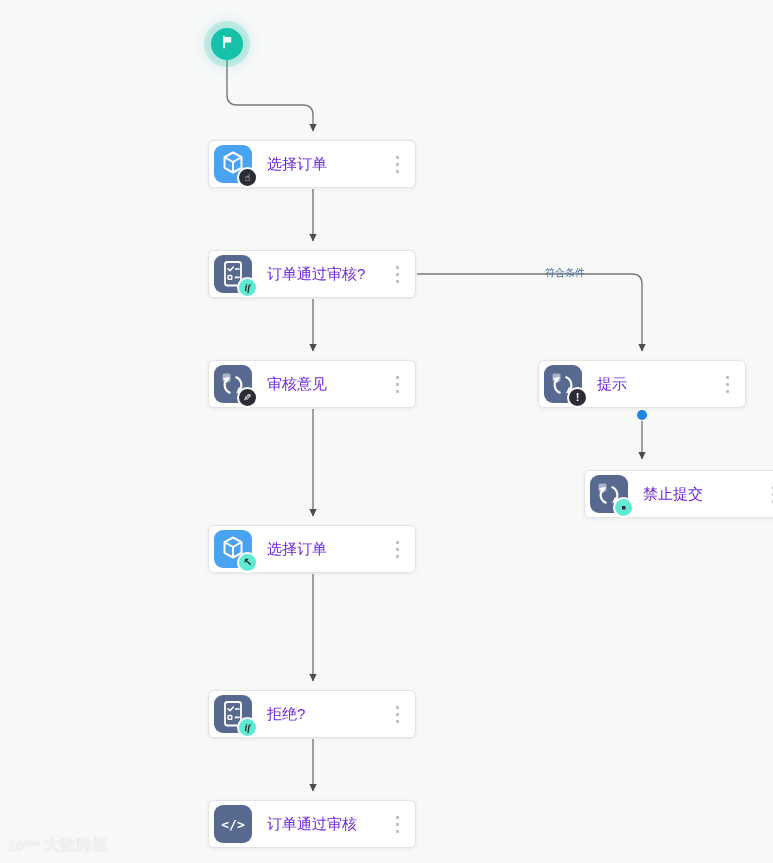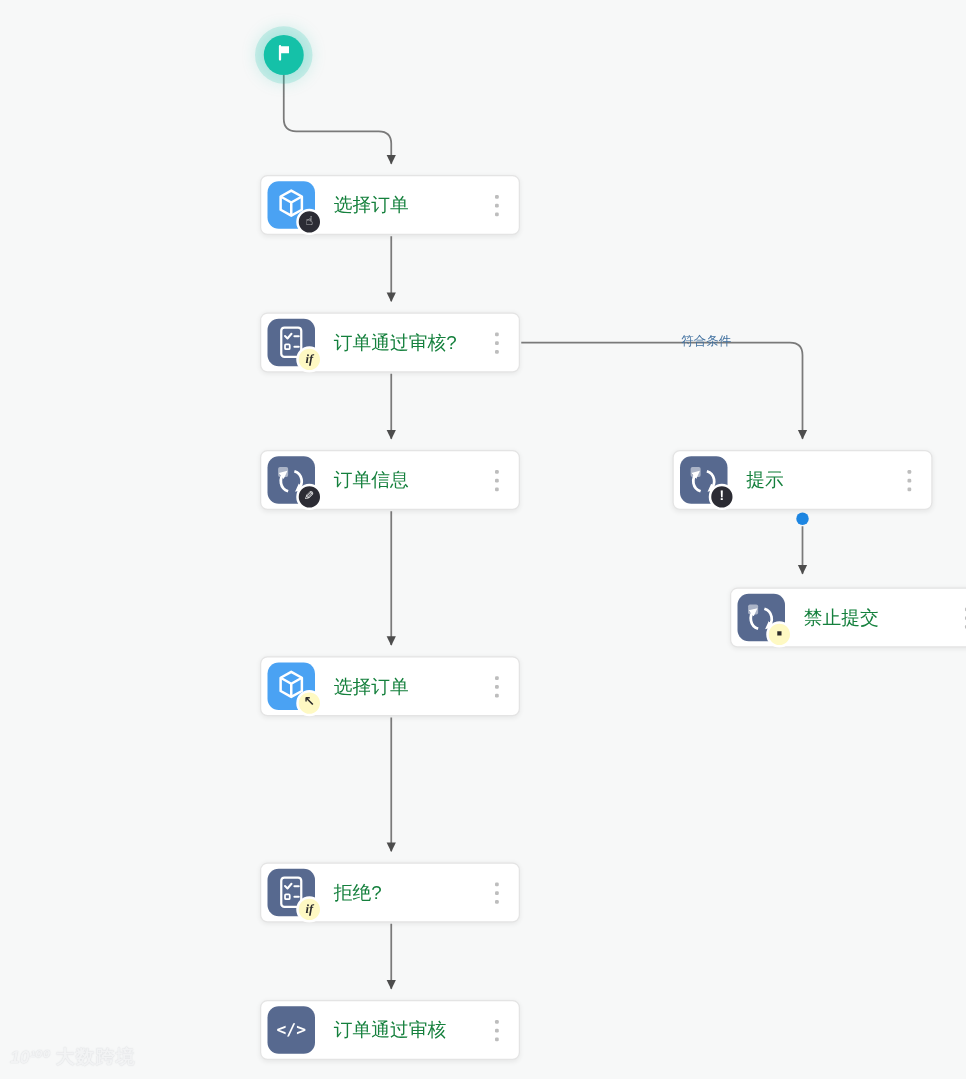--- a/index.html
+++ b/index.html
@@ -46,29 +46,29 @@
     color:#ffffff;font-family:"DejaVu Sans Mono","Liberation Mono",monospace;
     font-size:13px;font-weight:bold;letter-spacing:0px;
   }
 
   .badge{
     position:absolute;right:-6px;bottom:-5px;width:17px;height:17px;border-radius:50%;
     border:2px solid #ffffff;display:flex;align-items:center;justify-content:center;
     box-sizing:content-box;line-height:1;
   }
   .badge.dark{background:#2c2c34;color:#ffffff;}
-  .badge.light{background:#fef9c3;color:#2b2b2b;}
+  .badge.light{background:#5eead4;color:#2b2b2b;}
   .badge .b-if{font-size:10px;font-weight:bold;font-style:italic;font-family:"Liberation Serif",serif;}
   .badge .b-hand{font-size:10px;}
   .badge .b-pencil{font-size:10px;transform:scaleX(-1);}
   .badge .b-alert{font-size:11px;font-weight:bold;}
   .badge .b-stop{font-size:7px;}
   .badge .b-arrow{font-size:11px;font-weight:bold;}
 
-  .label{margin-left:15px;font-size:15px;color:#15803d;white-space:nowrap;}
+  .label{margin-left:15px;font-size:15px;color:#6d28d9;white-space:nowrap;}
 
   .menu{
     margin-left:auto;margin-right:12px;display:flex;flex-direction:column;gap:4px;
     padding:4px 4px;cursor:pointer;align-self:center;
   }
   .menu i{width:3px;height:3px;border-radius:1px;background:#bdbdbd;display:block;}
 
   .edge-label{
     position:absolute;left:545px;top:266px;z-index:2;
     font-size:10px;color:#40709f;white-space:nowrap;
@@ -158,21 +158,21 @@
   <div class="icon slate">
     <svg width="38" height="38" viewBox="0 0 38 38">
       <rect x="8.5" y="8.5" width="8" height="8" rx="1.5" fill="#ffffff" opacity="0.5"></rect>
       <path d="M21.5 12 A 8.4 8.4 0 0 1 24.3 26.5" stroke="#fff" stroke-width="2.2" fill="none" marker-end="url(#warr)"></path>
       <path d="M16.5 28 A 8.4 8.4 0 0 1 13.7 13.5" stroke="#fff" stroke-width="2.2" fill="none" marker-end="url(#warr)"></path>
     </svg>
     <div class="badge dark">
         <span class="b-pencil">✎</span>
       </div>
   </div>
-  <div class="label">订单信息</div>
+  <div class="label">审核意见</div>
   <div class="menu">
       <i></i>
       <i></i>
       <i></i>
     </div>
 </div>
 
 <div class="node n4">
   <div class="icon blue">
     <svg width="38" height="38" viewBox="0 0 38 38">

